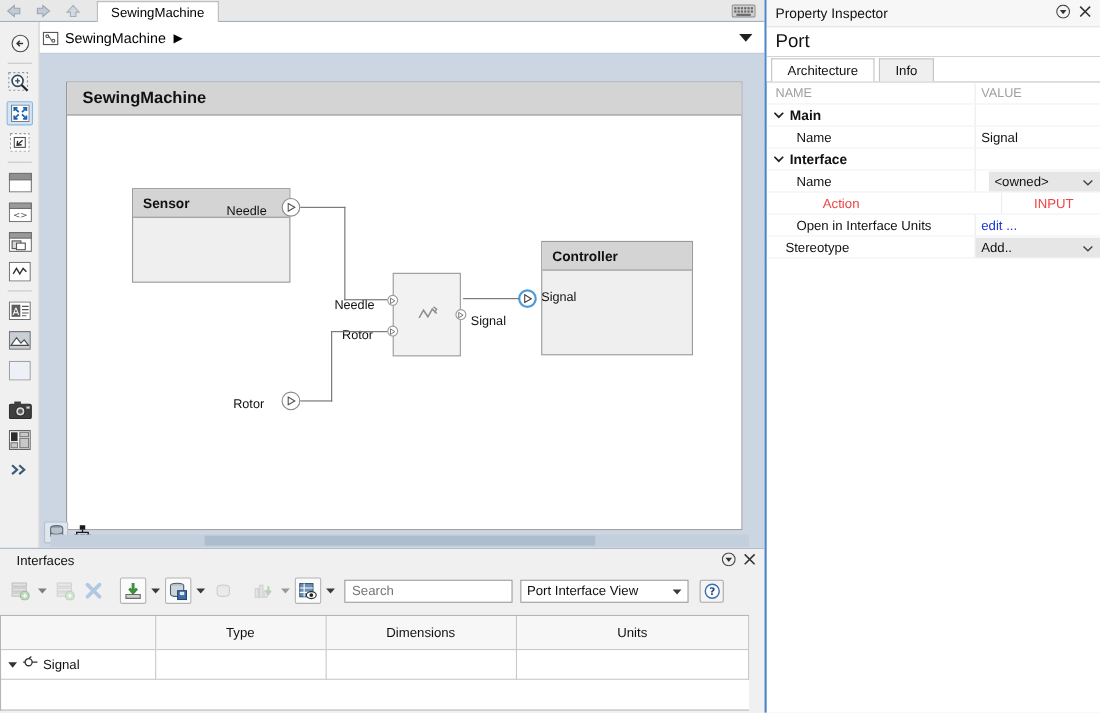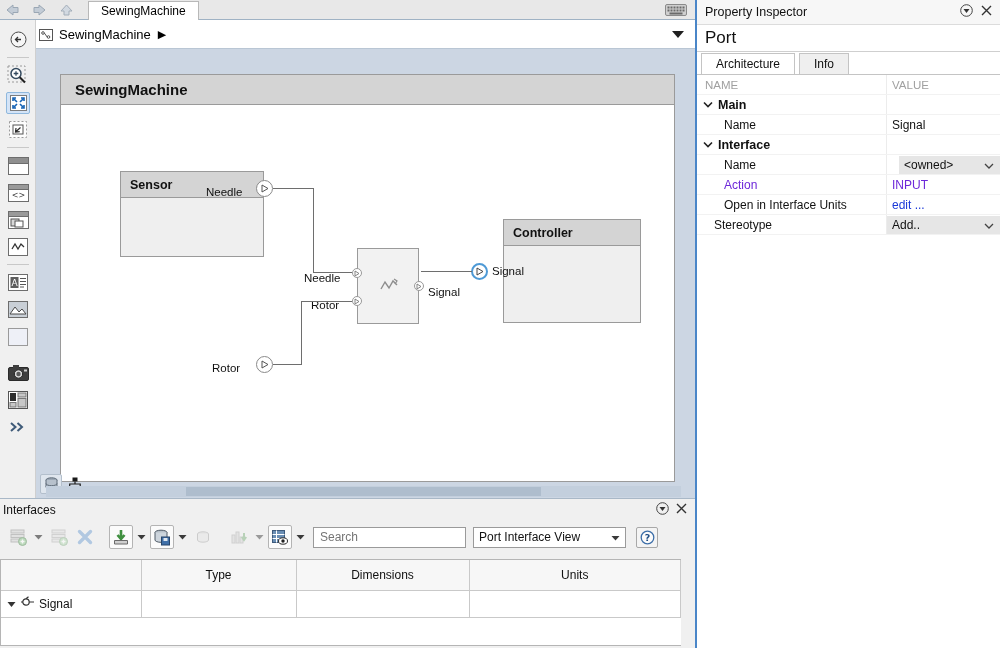--- a/index.html
+++ b/index.html
@@ -116,21 +116,21 @@
     background: #c3cfdd;
   }
   .hscroll .thumb { position: absolute; left: 22%; top: 1px; width: 56%; height: 9px; background: #aebdcd; }
 
   
   .ifp {
     position: absolute; left: 0; top: 498px; width: 695px; height: 150px;
     background: #f0f0f0; border-top: 1px solid #a9b8c7;
   }
   .ifp-title {
-    height: 22px; display: flex; align-items: center; padding-left: 3px;
+    height: 22px; display: flex; align-items: center; padding-left: 15px;
     font-size: 12px; color: #111; gap: 28px;
   }
   .ifp-title .right { margin-left: auto; display: flex; align-items: center; gap: 7px; padding-right: 8px; }
   .ifp-tools {
     height: 32px; display: flex; align-items: center; padding-left: 6px; gap: 2px;
   }
   .tb-btn {
     width: 24px; height: 24px; display: flex; align-items: center; justify-content: center;
     border: 1px solid transparent;
   }
@@ -198,21 +198,21 @@
   .pi-row .c1 {
     width: 190px; display: flex; align-items: center; font-size: 12px; color: #111;
     border-right: 1px solid #ececec;
   }
   .pi-row .c2 { flex: 1; display: flex; align-items: center; font-size: 12px; color: #111; padding-left: 5px; }
   .pi-head .c1, .pi-head .c2 { color: #a0a0a0; font-size: 11.5px; }
   .pi-head .c1 { padding-left: 8px; }
   .pi-group .c1 { font-weight: bold; font-size: 12.5px; padding-left: 6px; gap: 5px; }
   .pi-row .c1.indent { padding-left: 27px; }
   .pi-row .c1.indent2 { padding-left: 17px; }
-  .pi-row.dim .c1, .pi-row.dim .c2 { color: #6d28d9; }
+  .pi-row.dim .c1, .pi-row.dim .c2 { color: #ef4444; margin-left: 24px; }
   .pi-val-shaded {
     background: #e6e6e6; height: 18px; margin: 1px 0 1px 0; width: 100%;
     display: flex; align-items: center; padding-left: 5px; font-size: 12px;
   }
   .pi-val-shaded .cv { margin-left: auto; padding-right: 6px; }
   .pi-link { color: #1a38d8; font-size: 12px; }
   .chev { font-size: 9px; color: #333; }
 </style>
 </head>
 <body>
@@ -436,21 +436,21 @@
             </svg>
         </div>
 
         <div class="port-label" style="left:151px; top:287px;">Rotor</div>
         <div class="port-circle" style="left:195px; top:281px;">
           <svg width="8" height="9" viewBox="0 0 8 9">
               <path d="M1 1 L7 4.5 L1 8 Z" fill="none" stroke="#555" stroke-width="1"></path>
             </svg>
         </div>
 
-        <div class="comp" style="left:442px; top:144px; width:138px; height:104px;">
+        <div class="comp" style="left:431px; top:144px; width:138px; height:104px;">
           <div class="comp-hd">Controller</div>
         </div>
         <div class="port-circle hl" style="left:410px; top:188px;">
           <svg width="8" height="9" viewBox="0 0 8 9">
               <path d="M1 1 L7 4.5 L1 8 Z" fill="none" stroke="#444" stroke-width="1"></path>
             </svg>
         </div>
         <div class="port-label" style="left:431px; top:190px;">Signal</div>
 
         <div class="adapter" style="left:296px; top:173px; width:62px; height:76px;">

